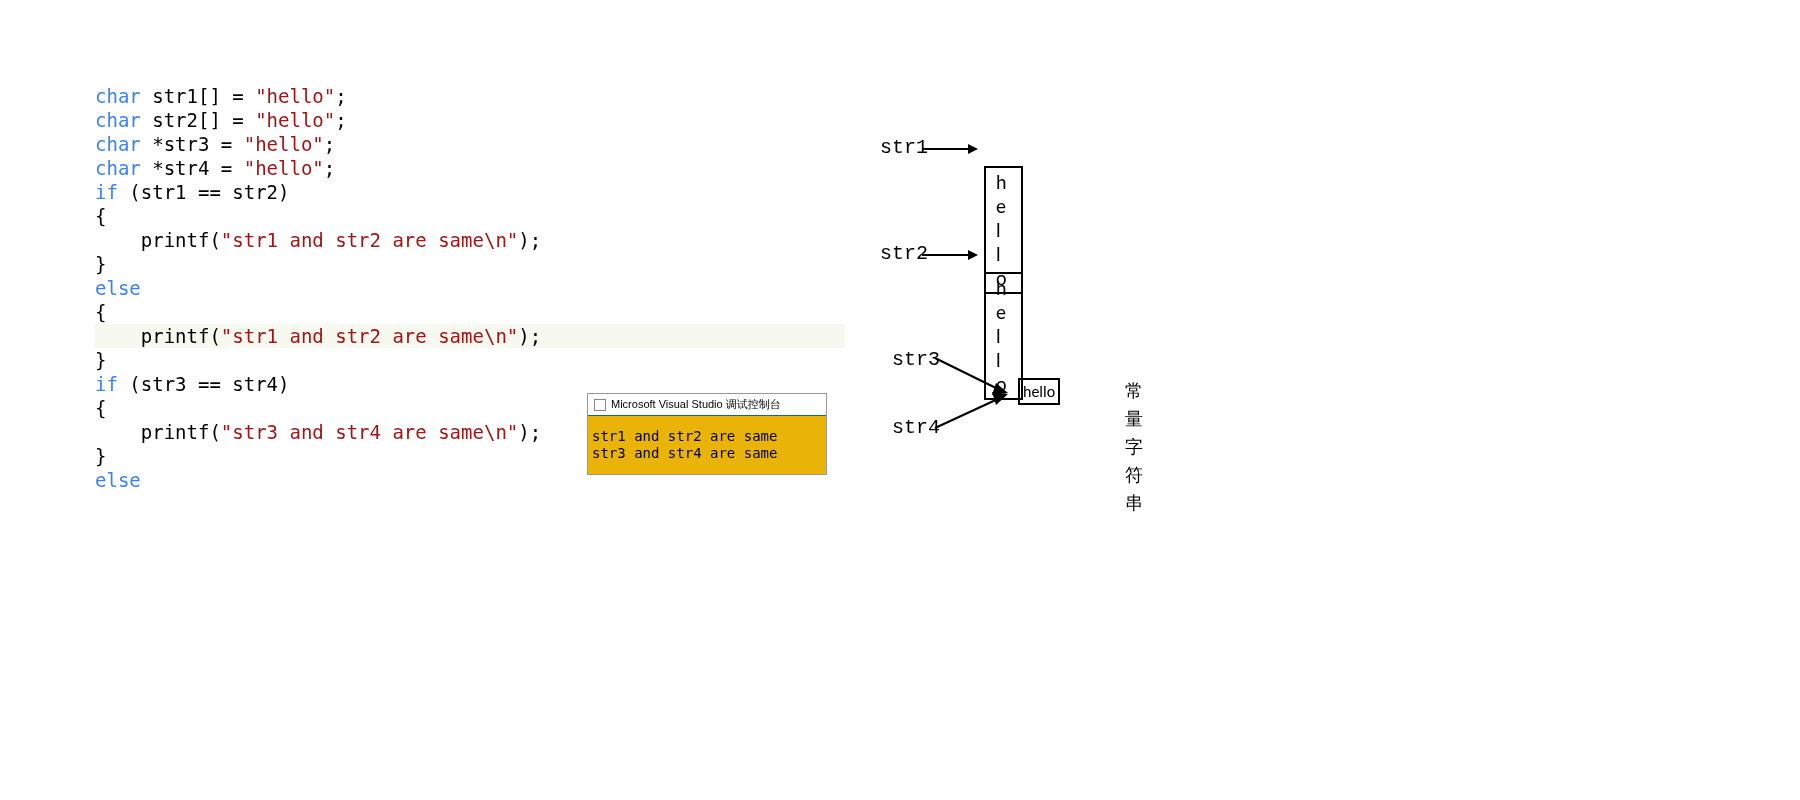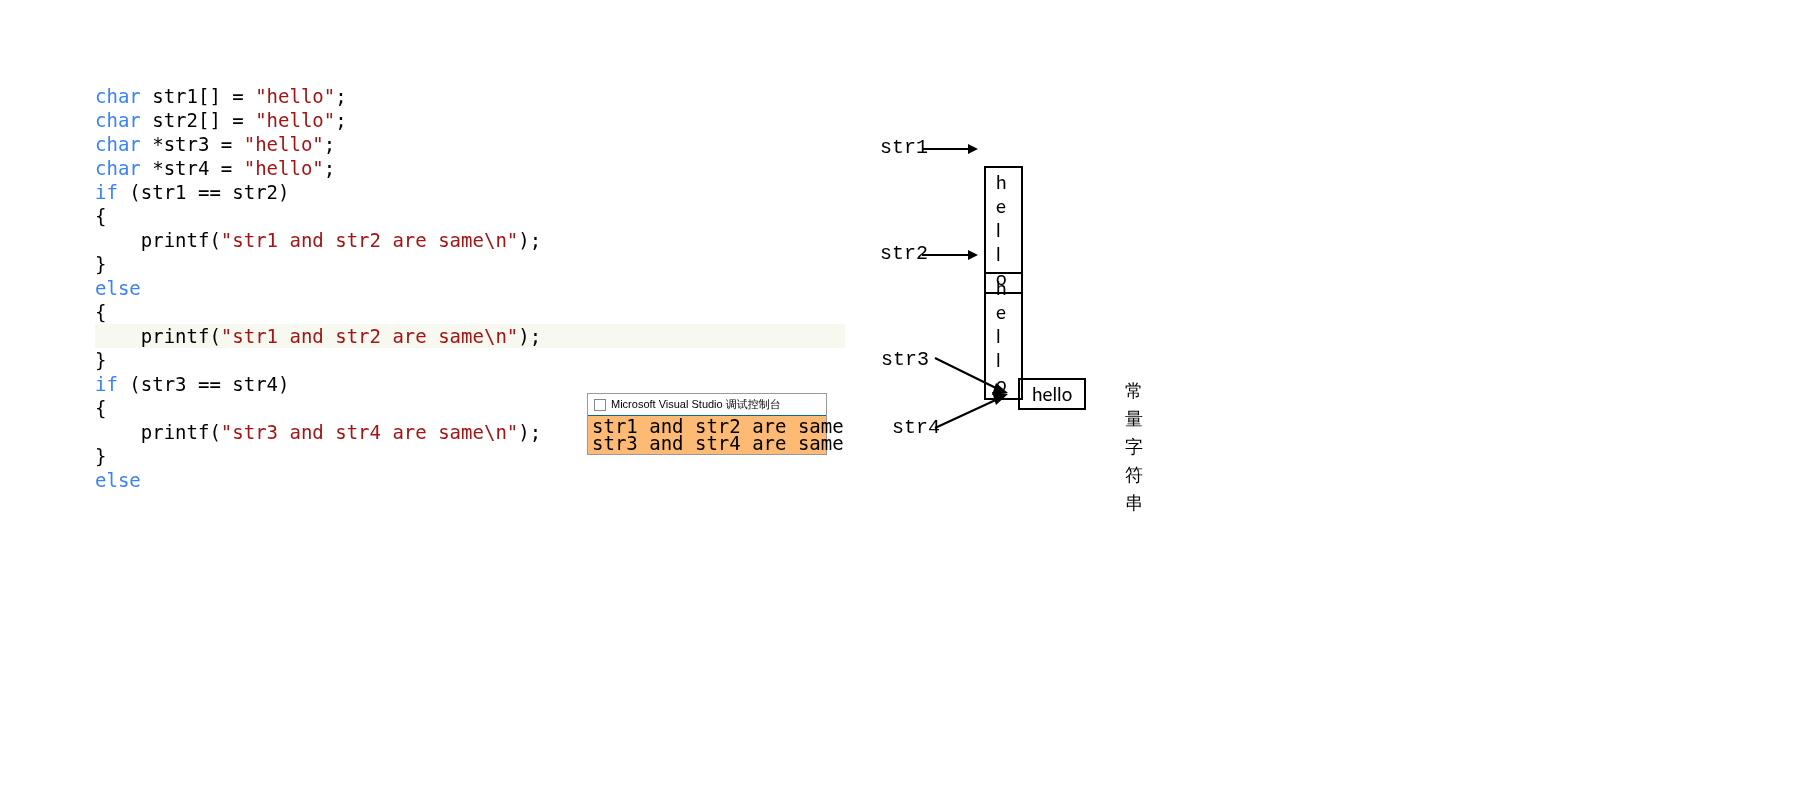--- a/index.html
+++ b/index.html
@@ -45,24 +45,24 @@
       align-items: center;
       gap: 5px;
     }
     .console-icon {
       width: 12px;
       height: 12px;
       border: 1px solid #888;
       display: inline-block;
     }
     .console-body {
-      background: #fdba74;
-      padding: 2px 4px;
+      background: #eab308;
+      padding: 12px 4px;
       font-family: Consolas, monospace;
-      font-size: 19px;
+      font-size: 14px;
       white-space: pre;
       line-height: 17px;
     }
     .diagram {
       position: absolute;
       top: 130px;
       left: 880px;
       font-family: "Microsoft YaHei", Arial, sans-serif;
       font-size: 18px;
     }
@@ -76,23 +76,23 @@
       border: 2px solid #000;
       padding: 2px 10px;
       font-family: Calibri, Arial, sans-serif;
       font-size: 20px;
       letter-spacing: 4px;
       margin-top: 36px;
     }
     .diag-box-tight {
       position: absolute;
       border: 2px solid #000;
-      padding: 2px 12px;
+      padding: 2px 3px;
       font-family: Calibri, Arial, sans-serif;
-      font-size: 20px;
+      font-size: 16px;
     }
     .note-text {
       position: absolute;
       font-family: "Microsoft YaHei", Arial, sans-serif;
       font-size: 18px;
       line-height: 28px;
     }
     svg.arrow {
       position: absolute;
       overflow: visible;
@@ -138,21 +138,21 @@
   </svg>
   <div class="diag-box" style="top:0; left:104px;">h e l l o</div>
 
   <div class="diag-label" style="top:112px; left:0;">str2</div>
   <svg class="arrow" style="top:120px; left:40px;" width="60" height="20">
     <line x1="2" y1="5" x2="48" y2="5" stroke="#000" stroke-width="2"></line>
     <polygon points="48,0 58,5 48,10" fill="#000"></polygon>
   </svg>
   <div class="diag-box" style="top:106px; left:104px;">h e l l o</div>
 
-  <div class="diag-label" style="top:218px; left:1px;">str3</div>
+  <div class="diag-label" style="top:218px; left:12px;">str3</div>
   <div class="diag-label" style="top:286px; left:12px;">str4</div>
   <svg class="arrow" style="top:218px; left:50px;" width="90" height="90">
     <line x1="5" y1="10" x2="70" y2="42" stroke="#000" stroke-width="2"></line>
     <polygon points="66,35 78,45 62,47" fill="#000"></polygon>
     <line x1="5" y1="80" x2="70" y2="50" stroke="#000" stroke-width="2"></line>
     <polygon points="62,44 78,46 66,57" fill="#000"></polygon>
   </svg>
   <div class="diag-box-tight" style="top:248px; left:138px;">hello</div>
 
   <div class="note-text" style="top:247px; left:245px;">

